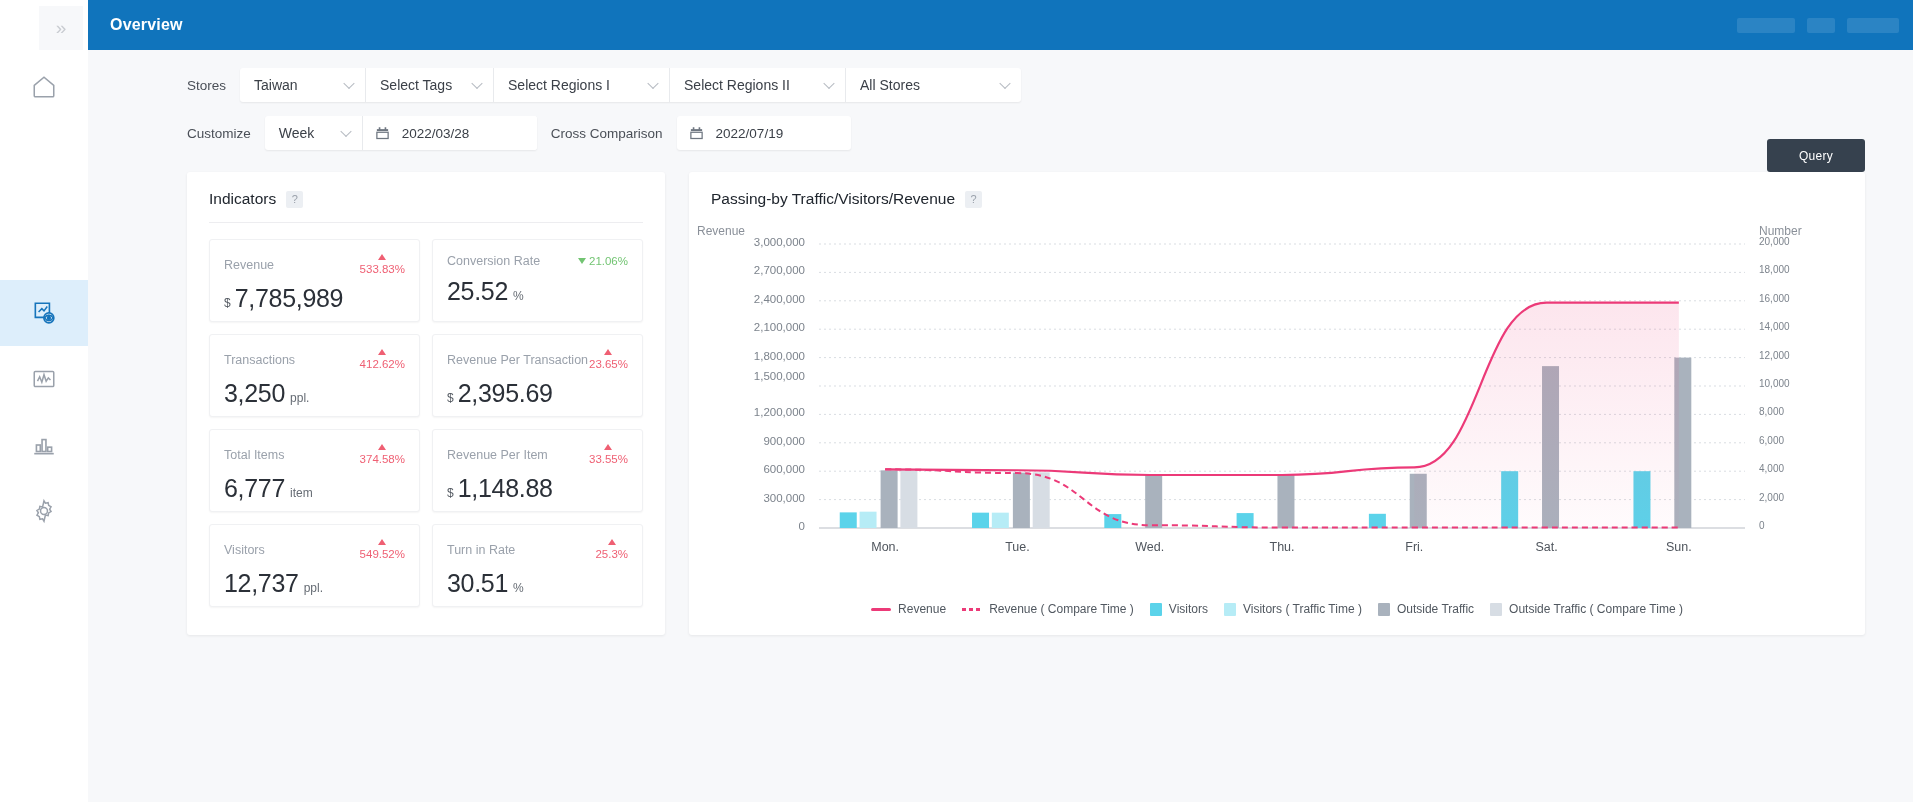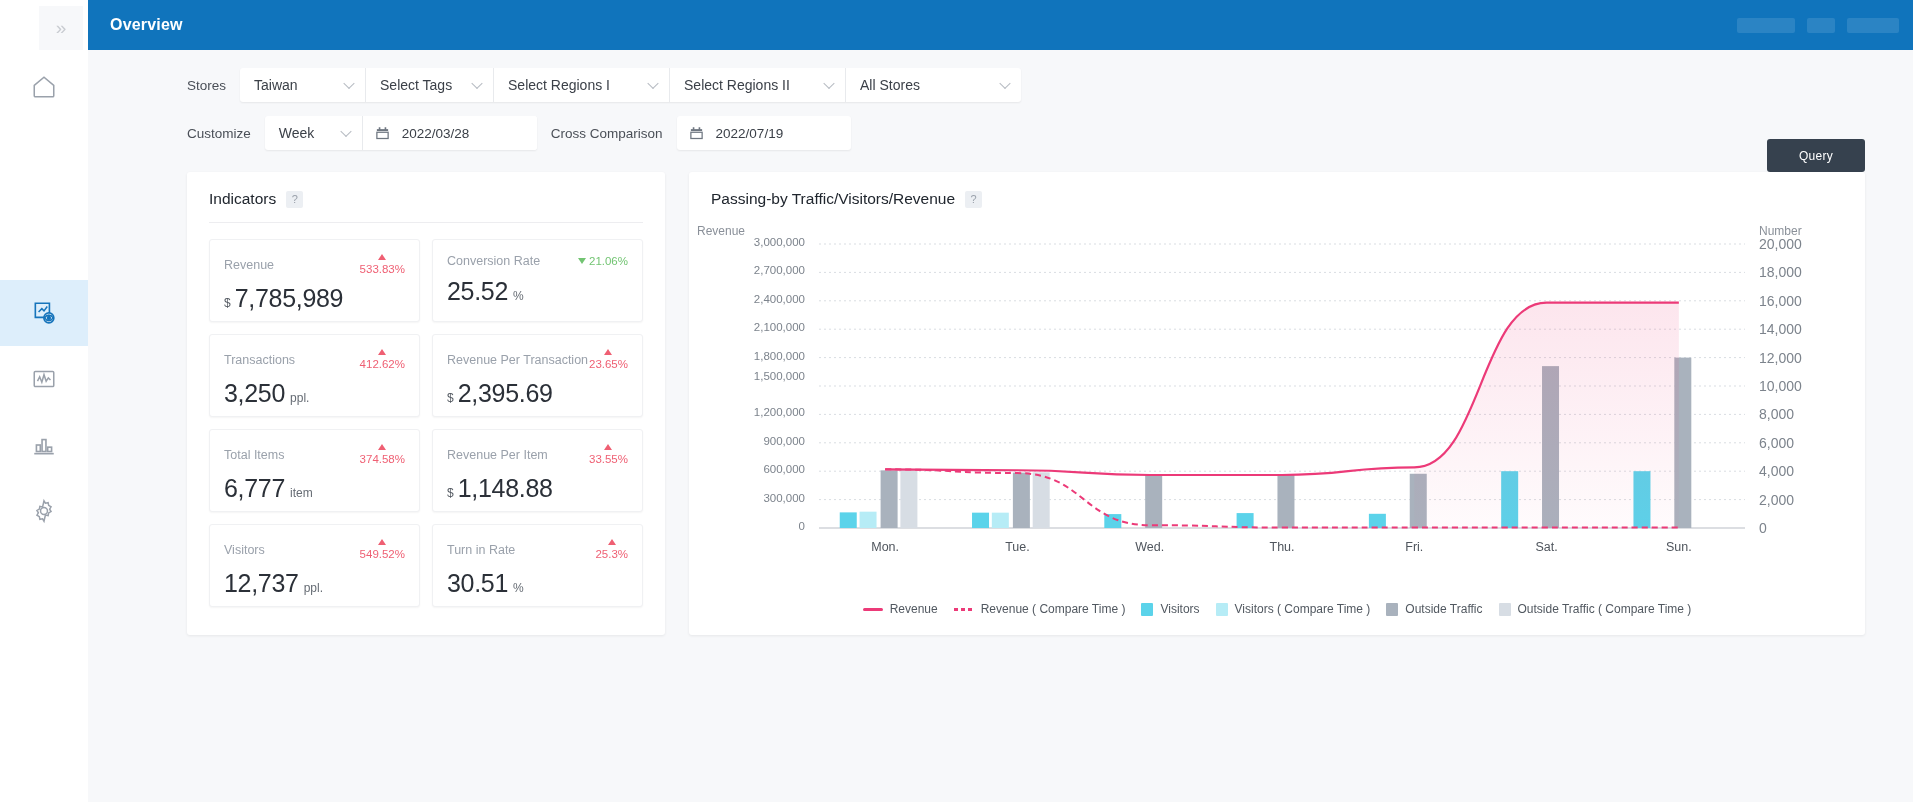--- a/index.html
+++ b/index.html
@@ -117,21 +117,21 @@
   .ind-val { margin-top: 9px; display: flex; align-items: baseline; color: #2b3038; }
   .unit-pre { font-size: 12px; color: #555b63; margin-right: 4px; }
   .num { font-size: 25px; letter-spacing: -.3px; }
   .unit-post { font-size: 12px; color: #666c74; margin-left: 5px; }
 
   .panel-right { flex: 1; height: 463px; position: relative; }
   .chart-wrap { position: relative; margin-top: 14px; height: 400px; }
 
   .axis-title { position: absolute; font-size: 12px; color: #8a9099; }
   .axl { position: absolute; font-size: 11.5px; color: #7c838c; text-align: right; }
-  .axr { position: absolute; font-size: 14px; color: #7c838c; text-align: left; }
+  .axr { position: absolute; font-size: 10px; color: #7c838c; text-align: left; }
   .xlab { position: absolute; font-size: 12.5px; color: #4f555d; transform: translateX(-50%); }
 
   .legend {
     position: absolute; left: 0; right: 0; bottom: 6px; display: flex;
     align-items: center; justify-content: center; gap: 16px; flex-wrap: nowrap;
   }
   .lg { display: flex; align-items: center; gap: 7px; font-size: 12px; color: #515860; white-space: nowrap; }
   .lg .sw { display: inline-block; }
   .sw-line { width: 20px; height: 3px; background: #ec3a78; border-radius: 2px; }
   .sw-dash { width: 20px; height: 3px; background: repeating-linear-gradient(to right,#ec3a78 0 4px,transparent 4px 7px); }
@@ -474,21 +474,21 @@
               <div class="lg">
                 <span class="sw sw-dash"></span>
                 <span>Revenue ( Compare Time )</span>
               </div>
               <div class="lg">
                 <span class="sw sw-box" style="background:#5bd3ea"></span>
                 <span>Visitors</span>
               </div>
               <div class="lg">
                 <span class="sw sw-box" style="background:#b6ecf6"></span>
-                <span>Visitors ( Compare Time )</span>
+                <span>Visitors ( Traffic Time )</span>
               </div>
               <div class="lg">
                 <span class="sw sw-box" style="background:#a9b2bd"></span>
                 <span>Outside Traffic</span>
               </div>
               <div class="lg">
                 <span class="sw sw-box" style="background:#d7dde4"></span>
                 <span>Outside Traffic ( Compare Time )</span>
               </div>
             </div>

